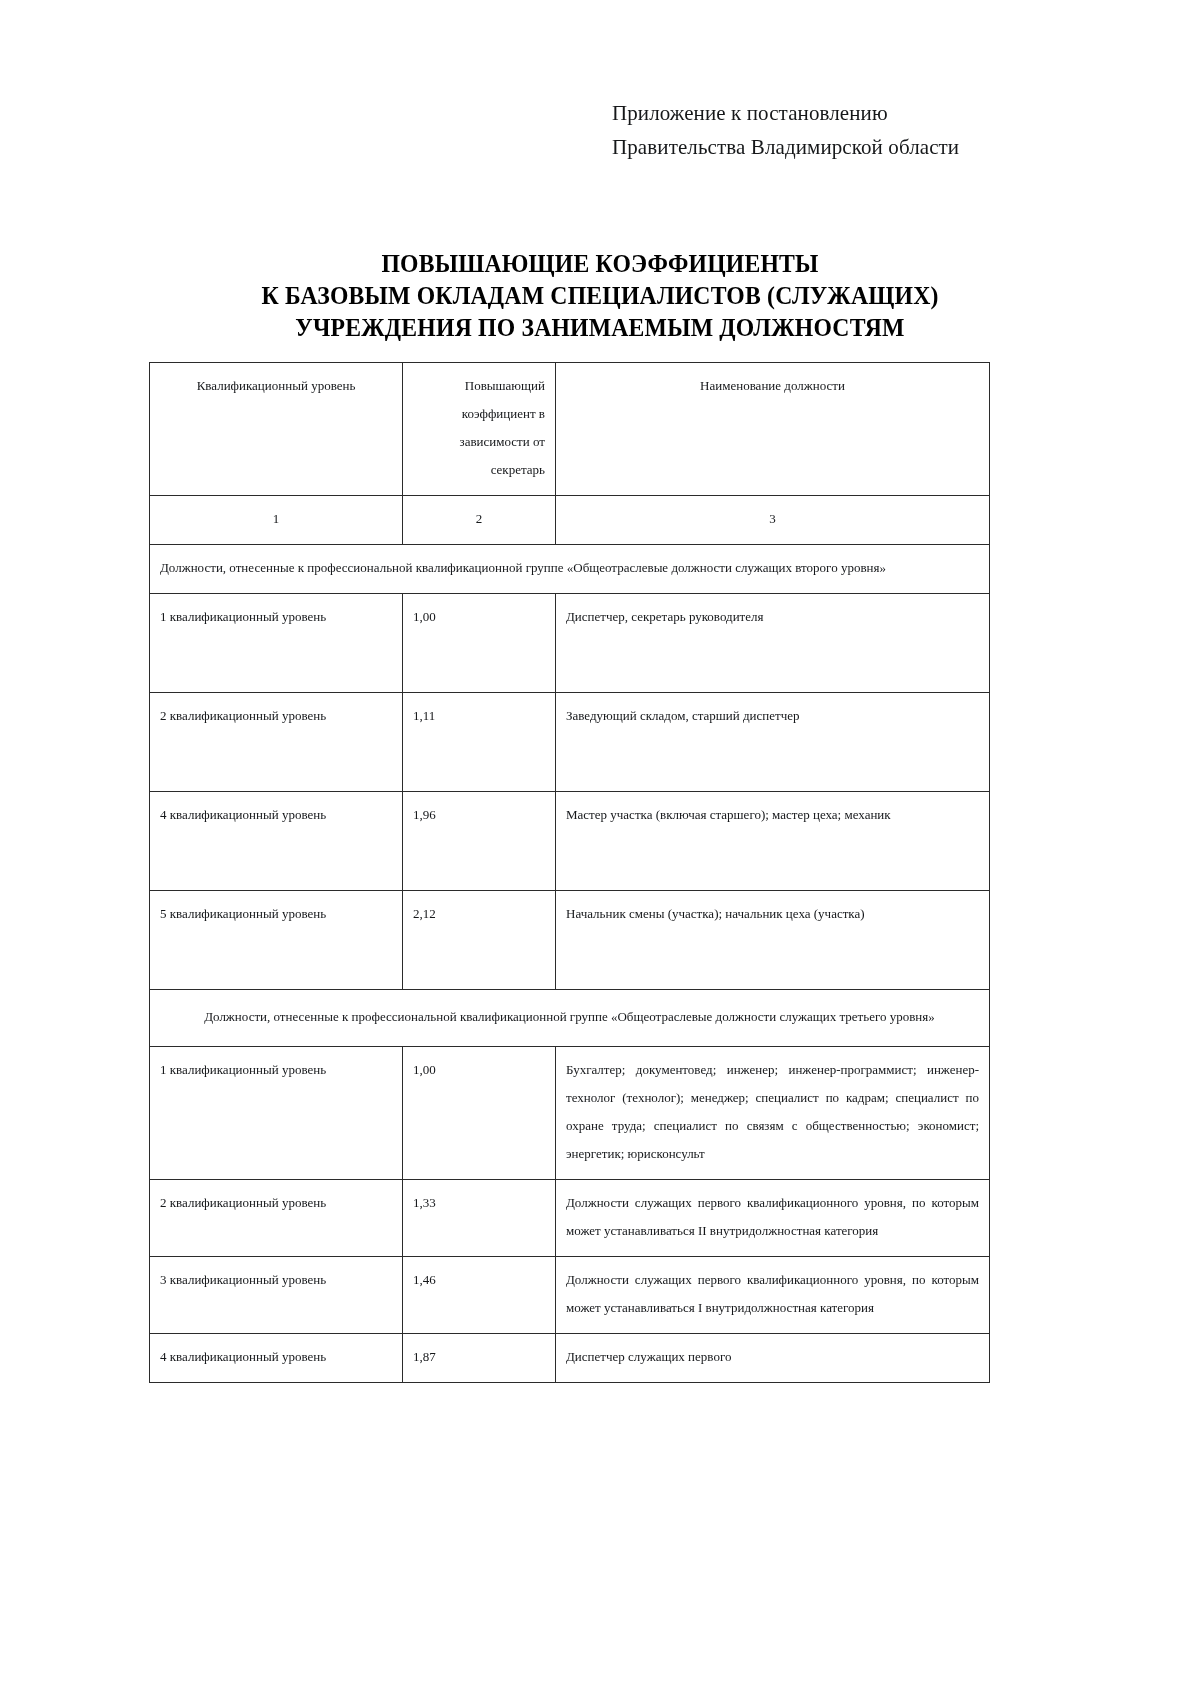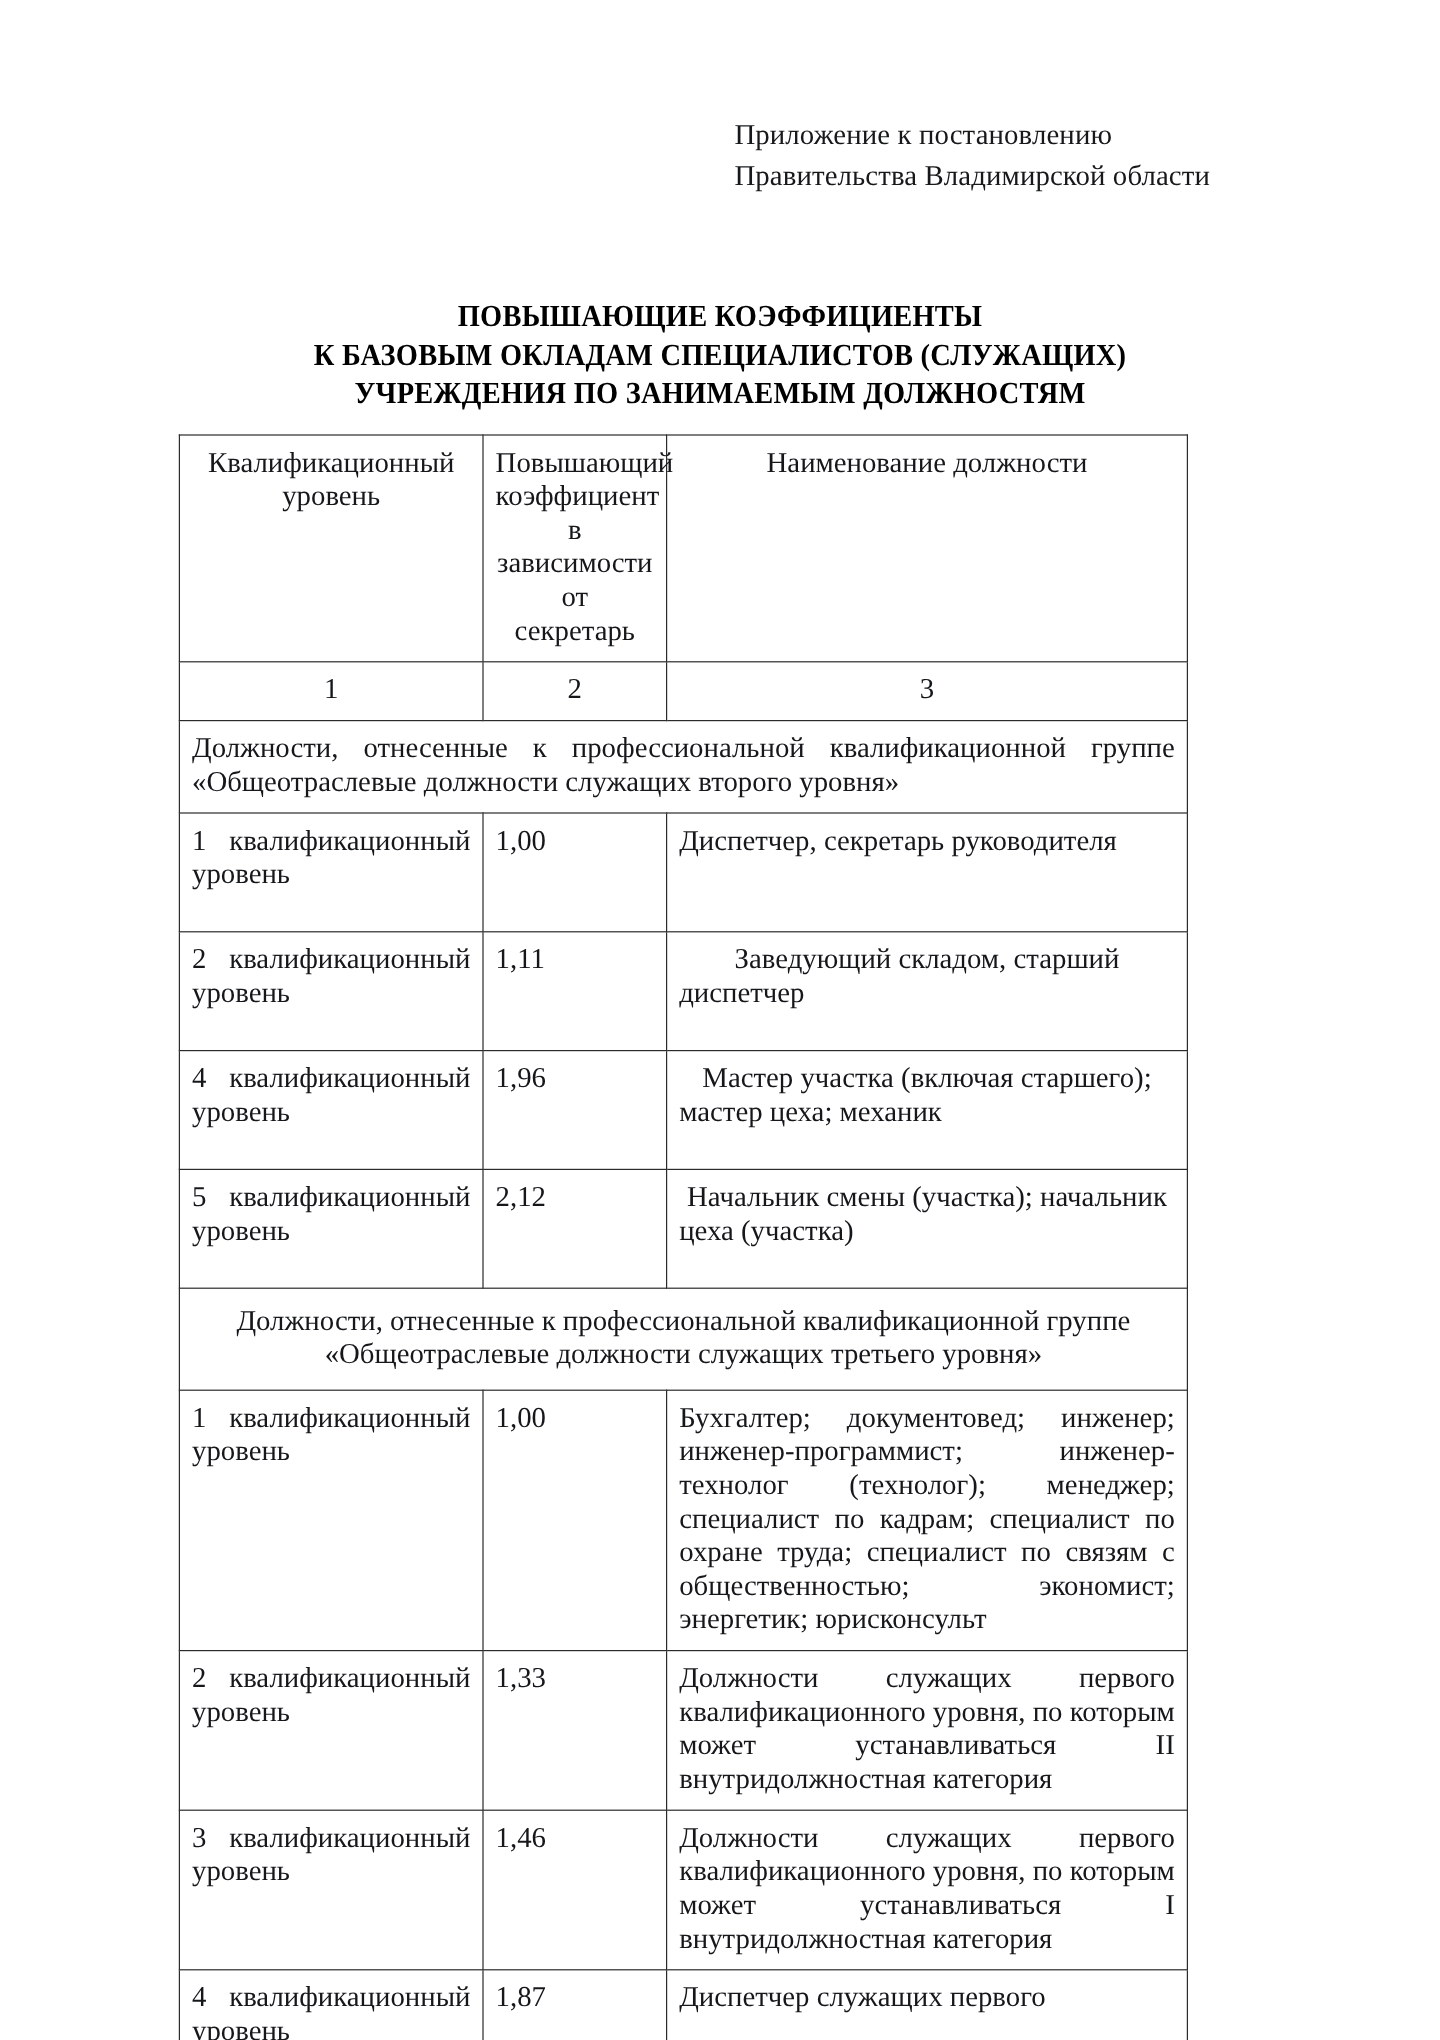--- a/index.html
+++ b/index.html
@@ -16,21 +16,21 @@
     font-family: "Liberation Serif", "DejaVu Serif", serif;
     color: #111111;
   }
 
   
   .doc-ref {
     position: absolute;
     left: 612px;
     top: 96px;
     width: 520px;
-    font-size: 24px;
+    font-size: 21px;
     line-height: 34px;
     letter-spacing: 0.1px;
     color: #16181a;
   }
   .doc-ref div { white-space: pre; }
 
   
   .doc-title {
     position: absolute;
     left: 150px;
@@ -56,35 +56,35 @@
   }
   table.grid {
     border-collapse: collapse;
     width: 840px;
     table-layout: fixed;
   }
   table.grid td {
     border: 1.3px solid #2b2b2b;
     vertical-align: top;
     padding: 9px 10px 11px 10px;
-    font-size: 24px;
+    font-size: 13px;
     line-height: 28px;
     color: #15171a;
   }
   col.c1 { width: 253px; }
   col.c2 { width: 153px; }
   col.c3 { width: 434px; }
 
   td.head {
     text-align: center;
     vertical-align: top;
     padding-top: 14px;
     padding-bottom: 14px;
   }
-  td.head .hl { display: block; }
+  td.head .hl { display: block; text-align: right; }
 
   td.numrow {
     text-align: center;
     padding-top: 11px;
     padding-bottom: 12px;
   }
 
   td.section {
     text-align: justify;
     text-align-last: left;

